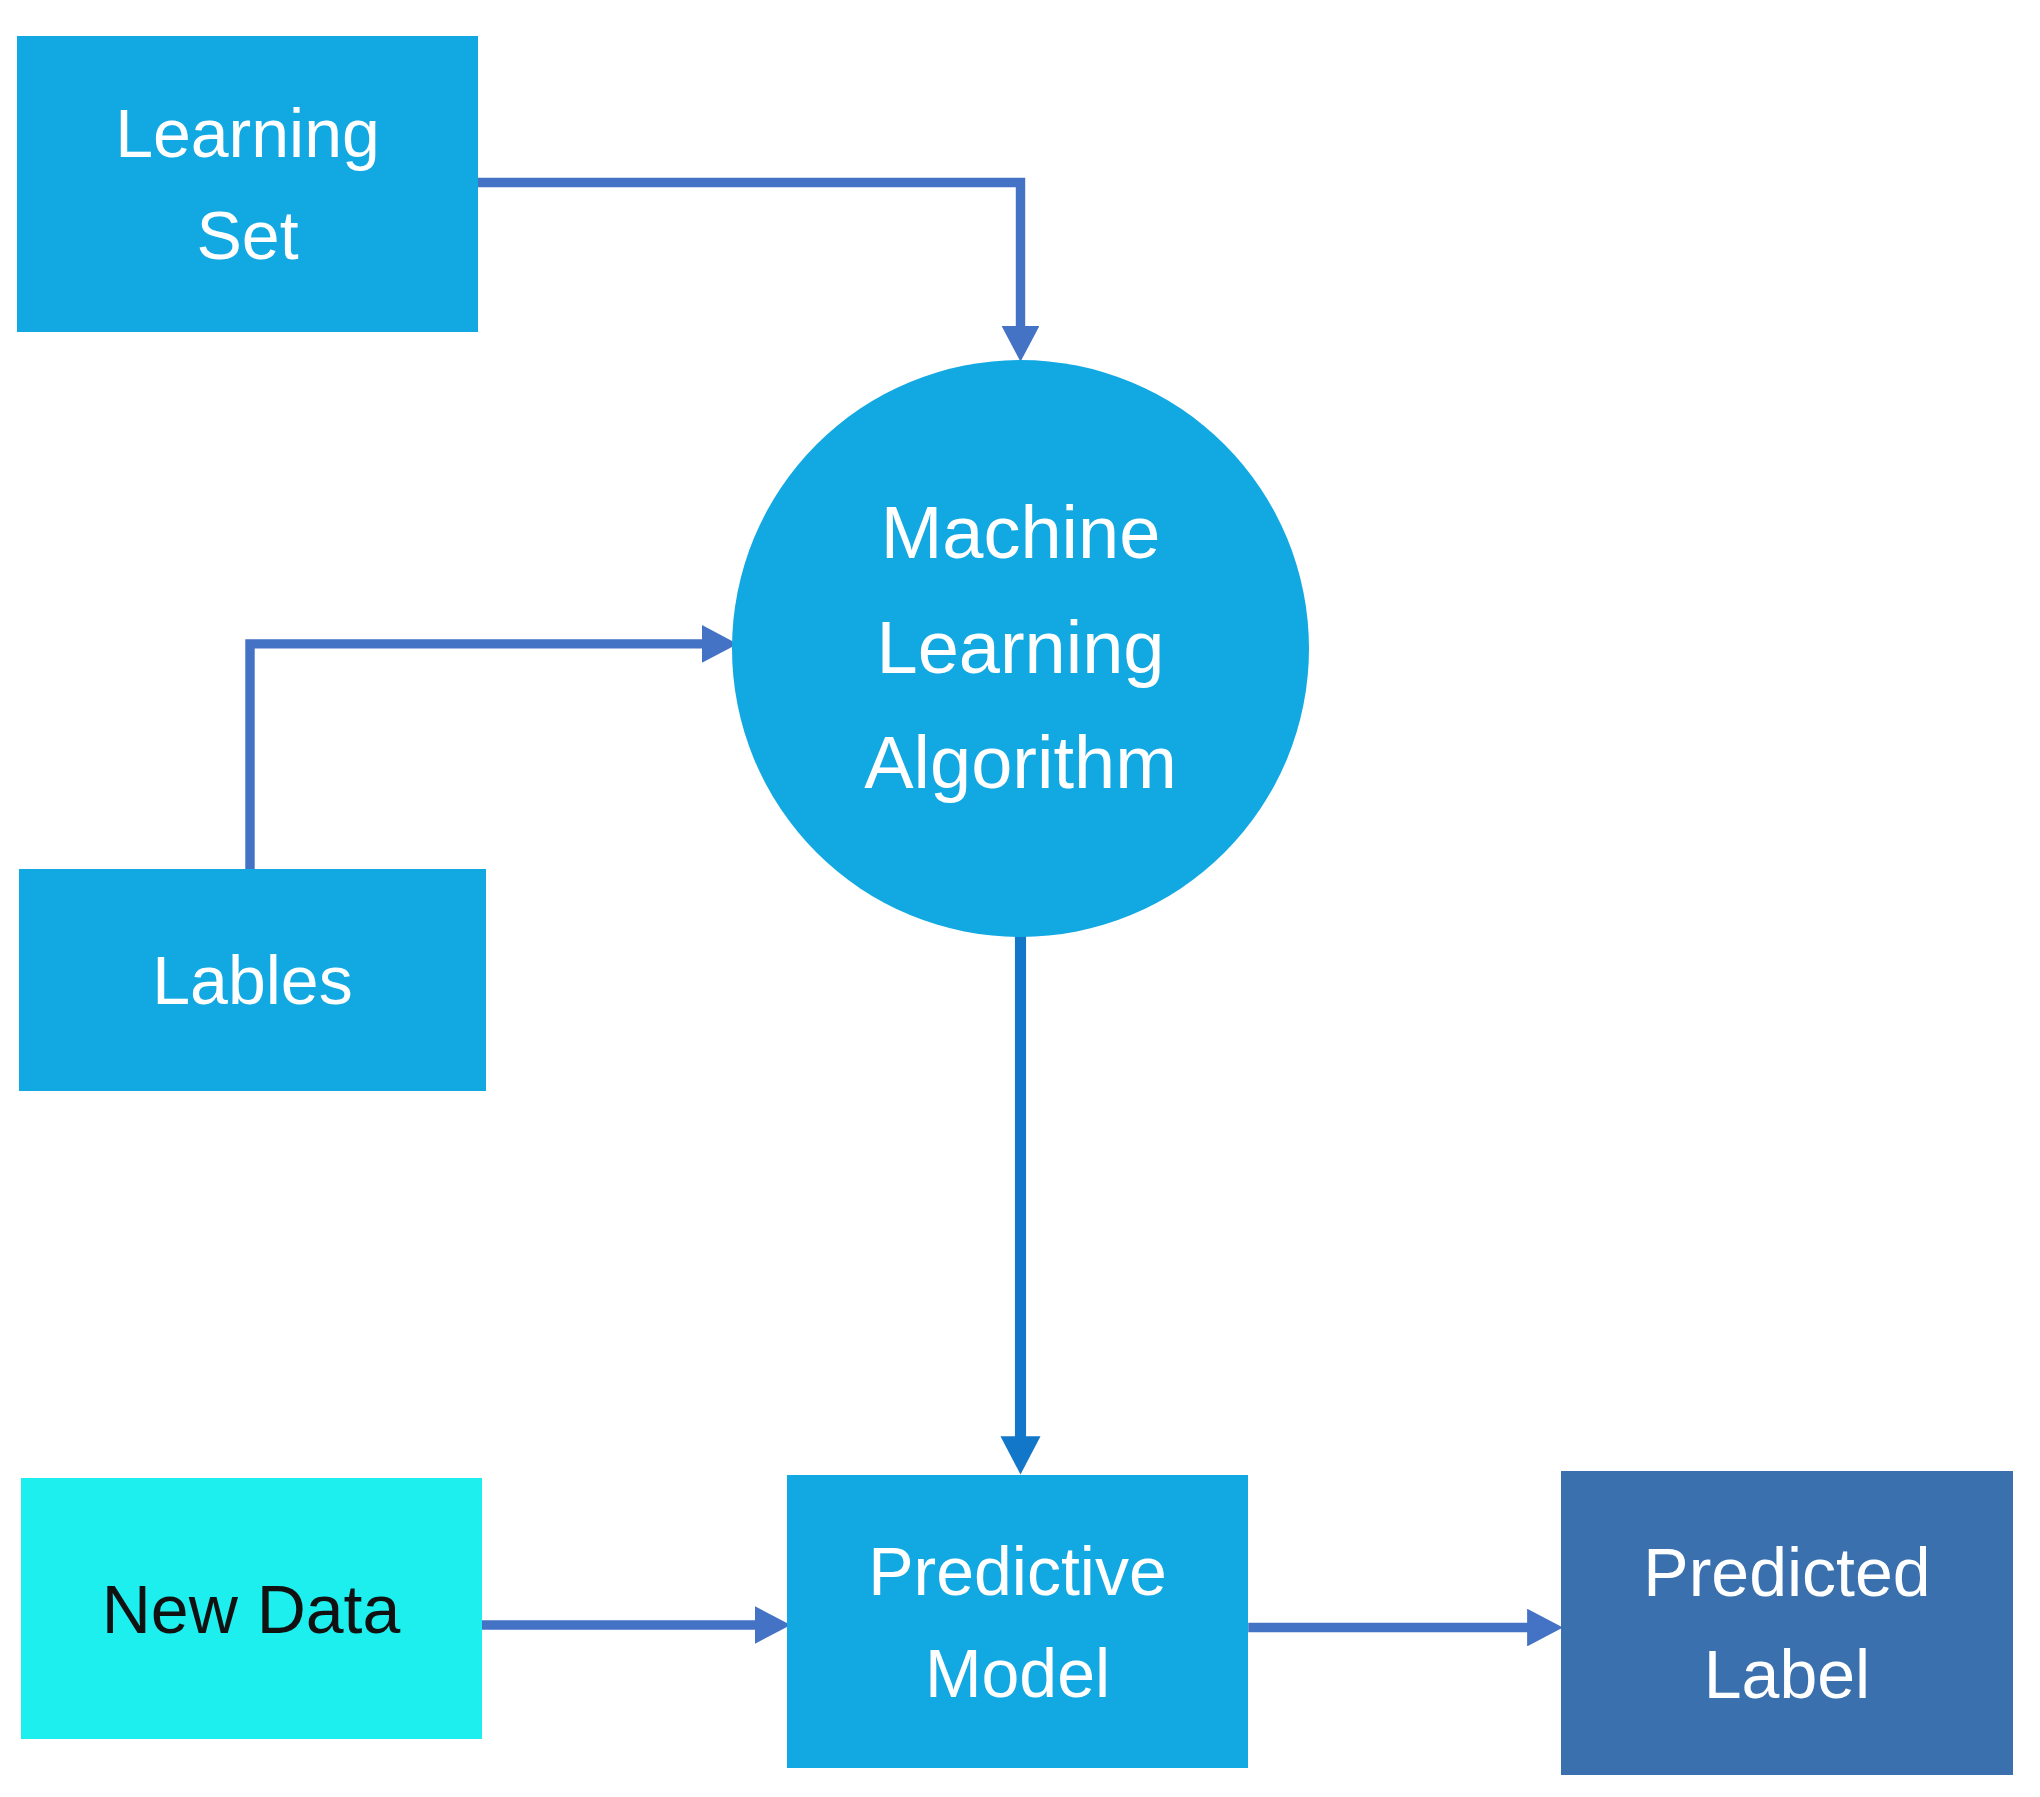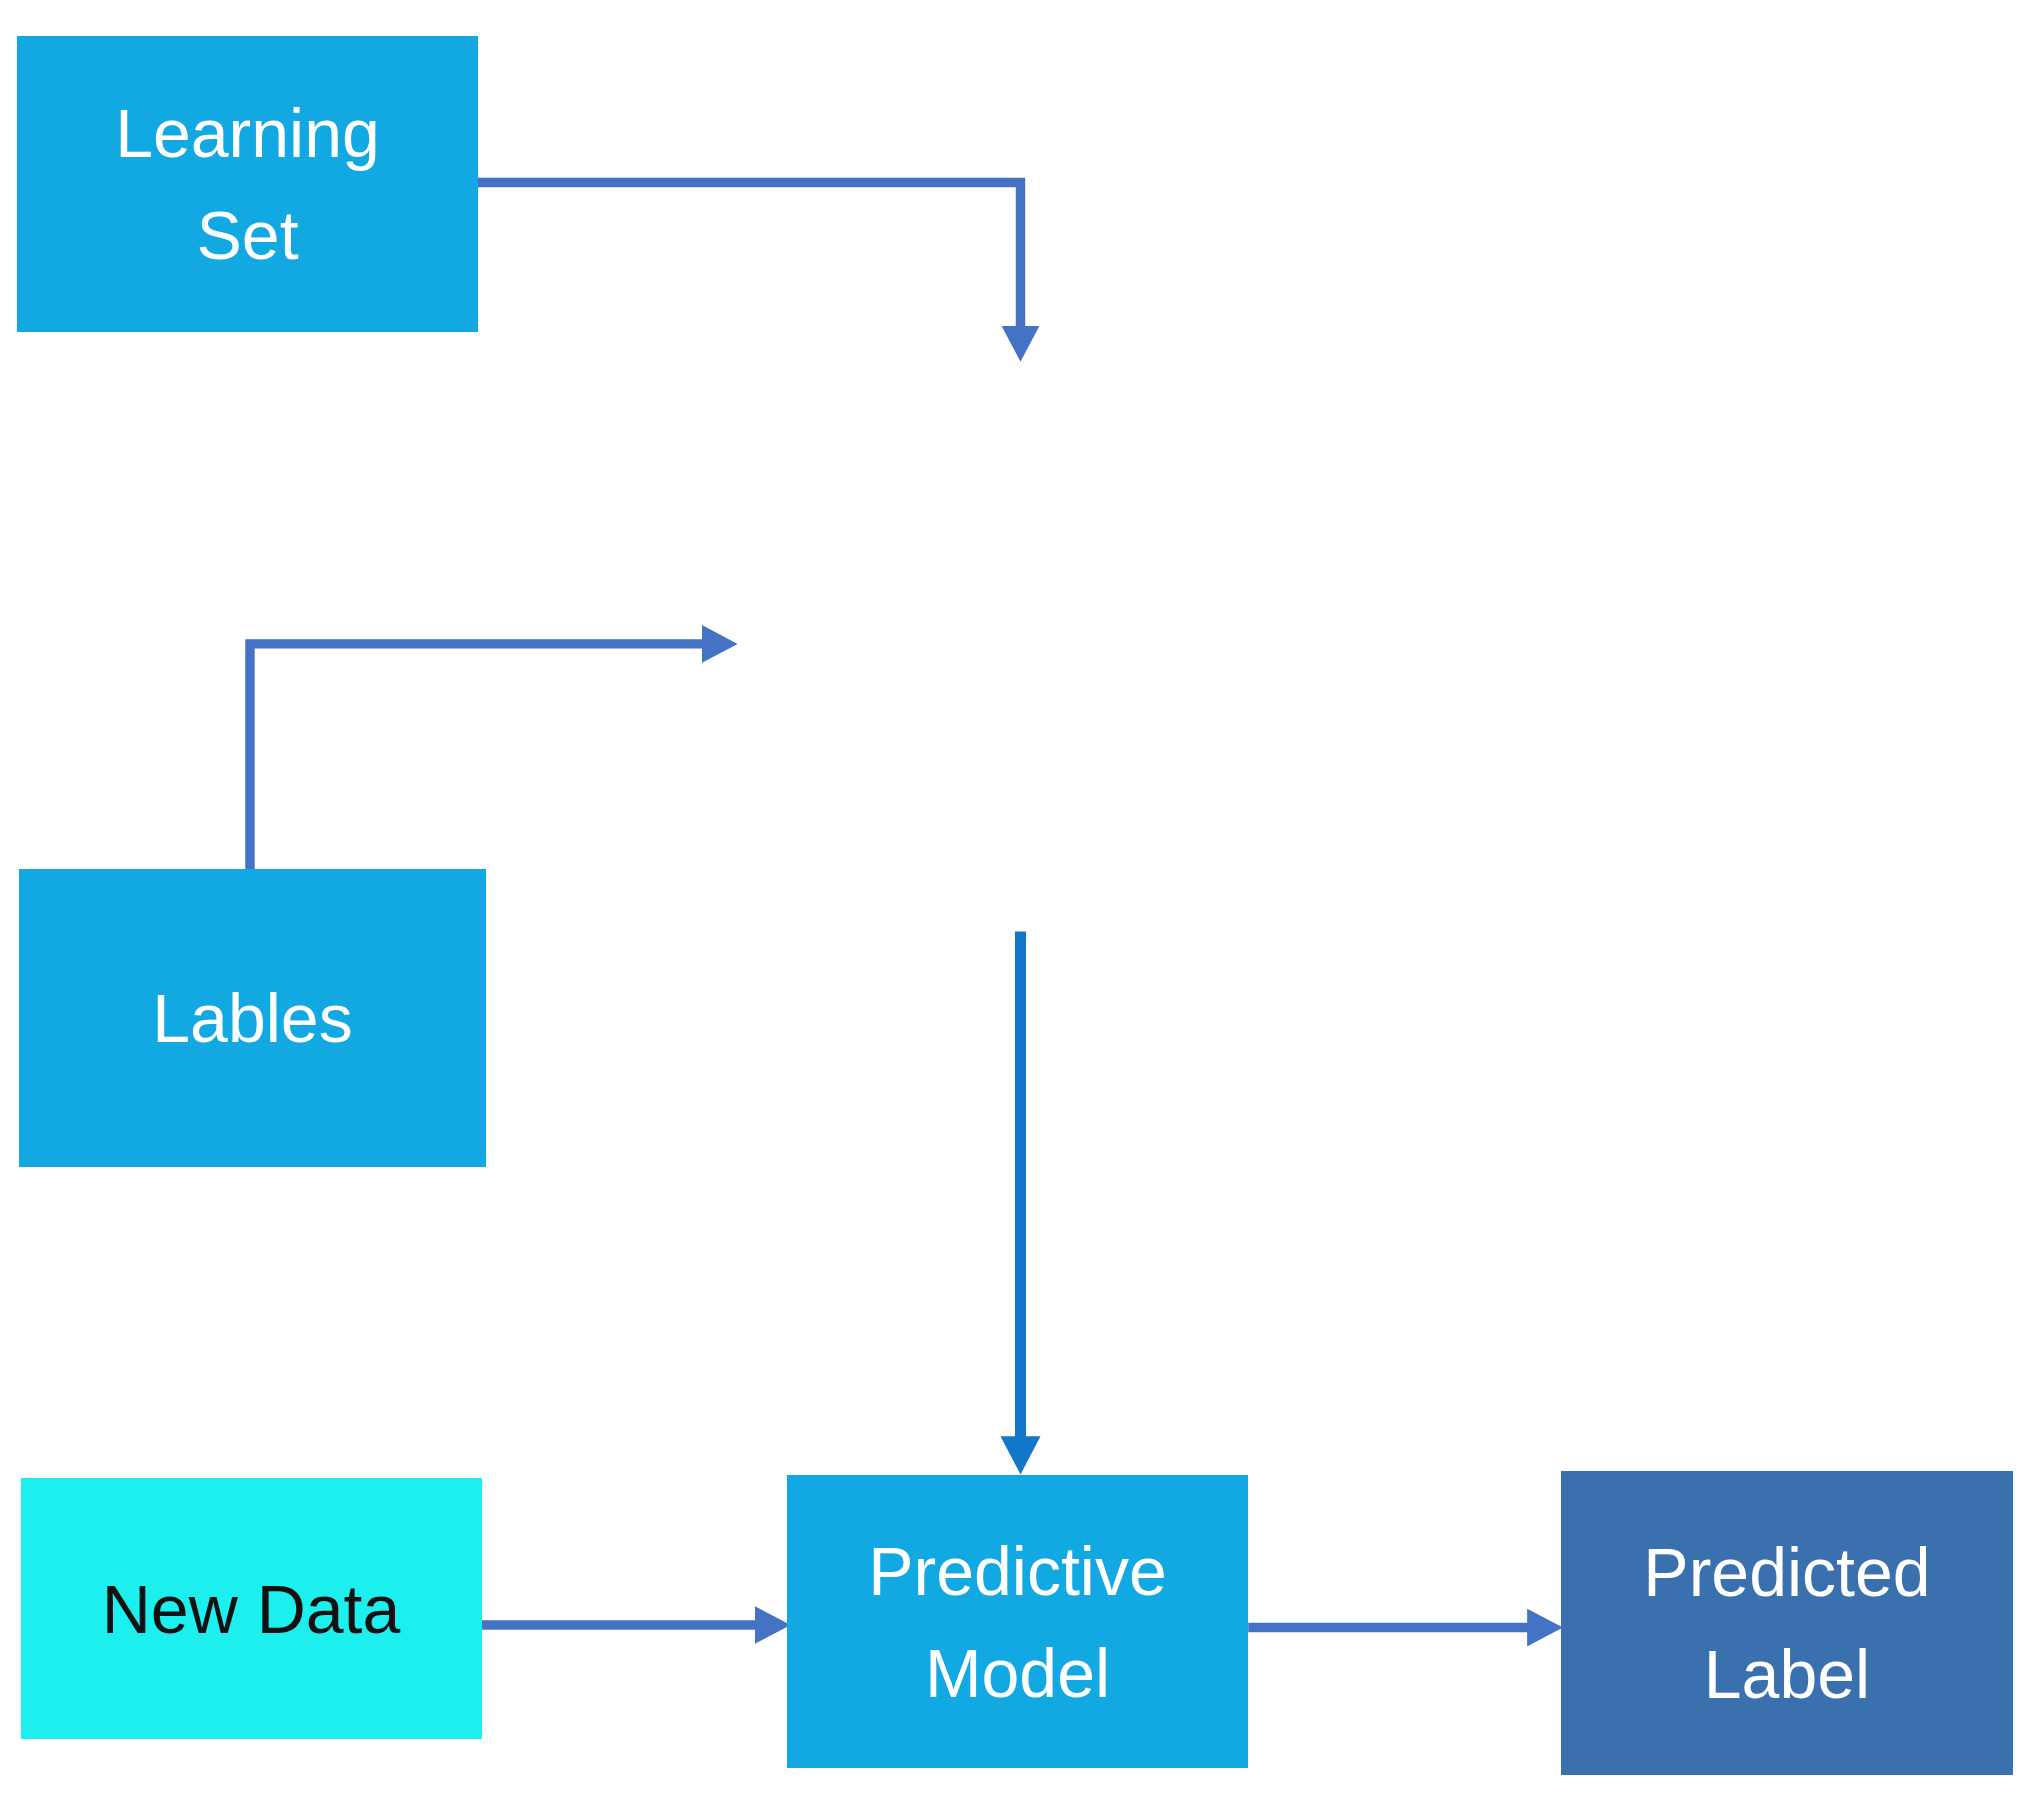--- a/index.html
+++ b/index.html
@@ -69,21 +69,21 @@
     color: var(--color-text-light);
   }
   .rect-node { font-size: 68px; }
   .circle-node {
     border-radius: 50%;
     font-size: 74px;
   }
   .circle-node .label { line-height: 1.55; }
 
   #node-training-set     { left: 17px;   top: 36px;   width: 461px; height: 296px; }
-  #node-labels           { left: 19px;   top: 869px; width: 467px; height: 298px; }
+  #node-labels           { left: 19px;   top: 869px; width: 467px; height: 222px; }
   #node-new-data         { left: 20.5px;   top: 1478px; width: 461px; height: 261px; }
   #node-ml-algorithm     { left: 732px;  top: 360px;  width: 577px; height: 577px; }
   #node-predictive-model { left: 787px;  top: 1475px; width: 461px; height: 293px; }
   #node-predicted-label  { left: 1561px; top: 1471px; width: 452px; height: 304px; }
 </style>
 </head>
 <body>
 
 <div class="canvas">
 
@@ -110,20 +110,25 @@
   </div>
 
   <div class="node rect-node light" id="node-labels">
     <span class="label">Lables</span>
   </div>
 
   <div class="node rect-node cyan" id="node-new-data">
     <span class="label">New Data</span>
   </div>
 
+  <div class="node circle-node light" id="node-ml-algorithm">
+    <span class="label">Machine
+Learning
+Algorithm</span>
+  </div>
 
   <div class="node rect-node light" id="node-predictive-model">
     <span class="label">Predictive
 Model</span>
   </div>
 
   <div class="node rect-node dark" id="node-predicted-label">
     <span class="label">Predicted
 Label</span>
   </div>

